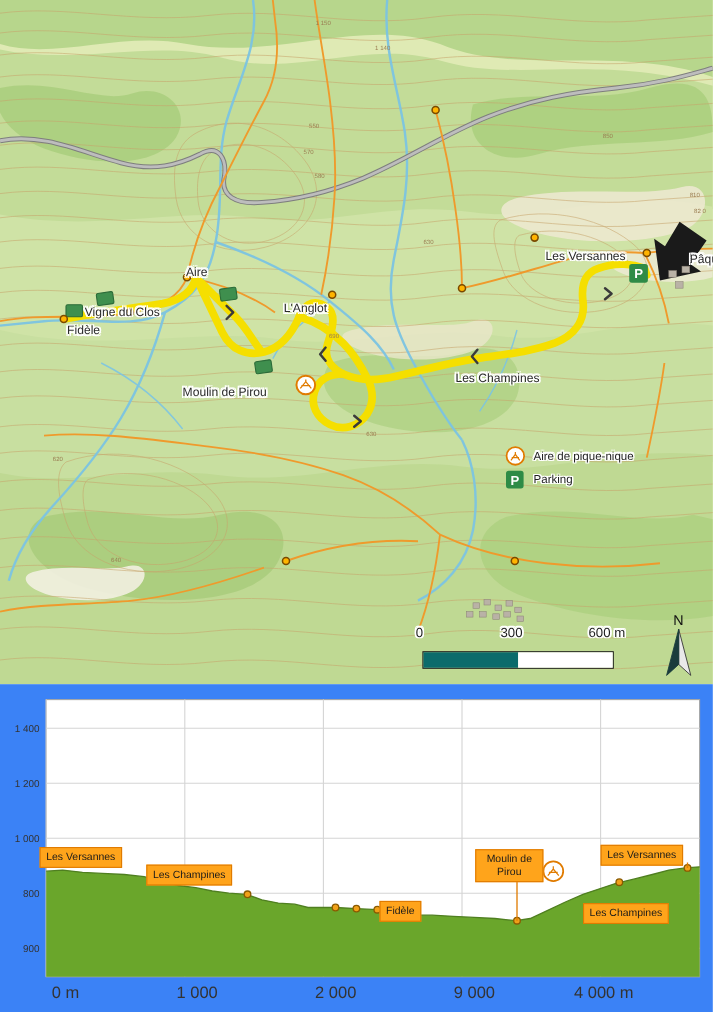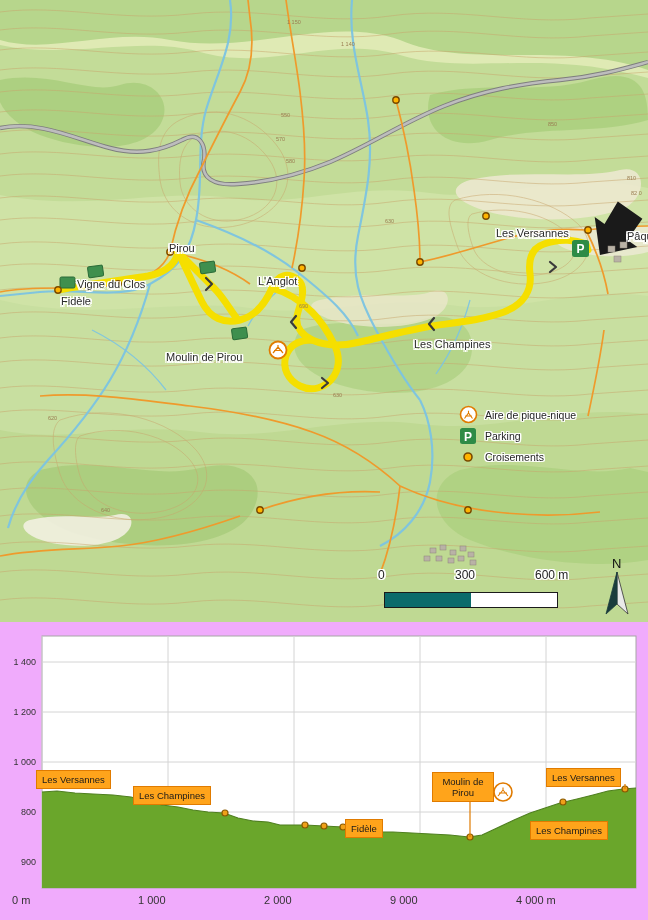--- a/index.html
+++ b/index.html
@@ -117,36 +117,36 @@
     color: #111;
     font-weight: 400;
   }
 
   
   #profile-panel {
     position: absolute;
     left: 0; top: 622px;
     width: 648px;
     height: 298px;
-    background: #f0abfc;
+    background: #3b82f6;
   }
   #profile-svg { position: absolute; left: 0; top: 0; }
 
   .y-tick {
     position: absolute;
     font-size: 9px;
     color: #333;
     text-align: right;
     width: 34px;
   }
   .x-tick {
     position: absolute;
-    font-size: 11px;
+    font-size: 15px;
     color: #333;
-    text-align: left;
+    text-align: right;
     width: 60px;
   }
 
   .poi-box {
     position: absolute;
     background: #ffa41b;
     border: 1px solid #e07b00;
     color: #1a1a1a;
     font-size: 9.5px;
     line-height: 11px;
@@ -327,21 +327,21 @@
         <rect x="424" y="556" width="6" height="5"></rect>
           <rect x="470" y="560" width="6" height="5"></rect>
         <rect x="608" y="246" width="7" height="6"></rect>
           <rect x="620" y="242" width="7" height="6"></rect>
         <rect x="614" y="256" width="7" height="6"></rect>
       </g>
     </g>
   </svg>
 
   <div>
-    <div class="map-label" style="left:169px; top:242px;">Pirou</div>
+    <div class="map-label" style="left:169px; top:242px;">Aire</div>
     <div class="map-label" style="left:77px; top:278px;">Vigne du Clos</div>
     <div class="map-label" style="left:61px; top:295px;">Fidèle</div>
     <div class="map-label" style="left:258px; top:263px;margin-top:12px;">L'Anglot</div>
     <div class="map-label" style="left:166px; top:351px;">Moulin de Pirou</div>
     <div class="map-label" style="left:414px; top:338px;">Les Champines</div>
     <div class="map-label" style="left:496px; top:227px;">Les Versannes</div>
     <div class="map-label" style="left:597px; top:230px;margin-left:30px;">Pâques</div>
   </div>
 
   <div>
@@ -372,28 +372,20 @@
     </div>
     <div class="legend-row">
       <span class="legend-icon">
         <svg width="18" height="18" viewBox="0 0 18 18">
           <rect x="1" y="1" width="16" height="16" rx="2.5" fill="#2e8b46"></rect>
           <text x="9" y="13.5" font-family="Liberation Sans, sans-serif" font-size="12" fill="#fff" text-anchor="middle" font-weight="bold">P</text>
         </svg>
       </span>
       <span class="legend-text">Parking</span>
     </div>
-    <div class="legend-row">
-      <span class="legend-icon">
-        <svg width="14" height="14" viewBox="0 0 14 14">
-            <circle cx="7" cy="7" r="4" fill="#ffb400" stroke="#7a4a00" stroke-width="1.6"></circle>
-          </svg>
-      </span>
-      <span class="legend-text">Croisements</span>
-    </div>
   </div>
 
   <div class="scale-num" style="left:378px; top:568px;">0</div>
   <div class="scale-num" style="left:455px; top:568px;">300</div>
   <div class="scale-num" style="left:535px; top:568px;">600 m</div>
   <div id="scalebar">
     <div class="seg dark" style="width:50%;"></div>
     <div class="seg light" style="width:50%;"></div>
   </div>
 

